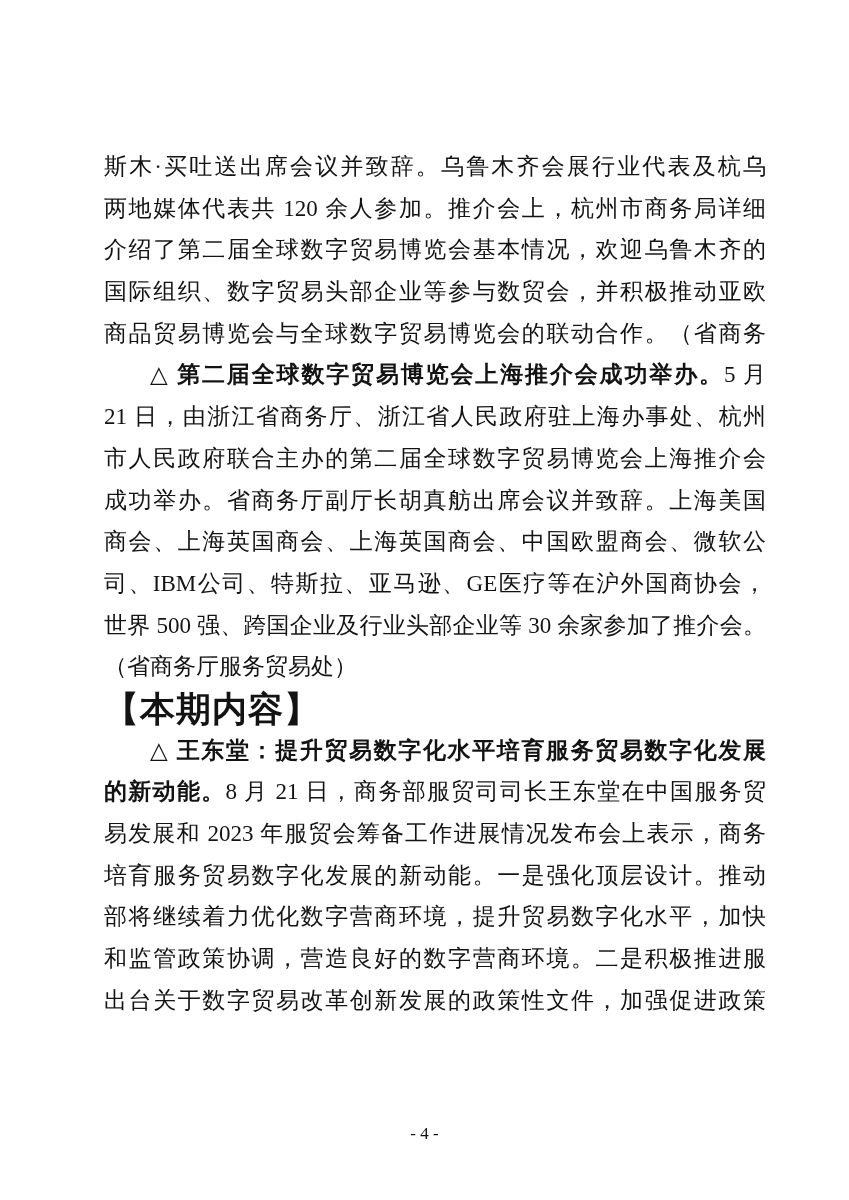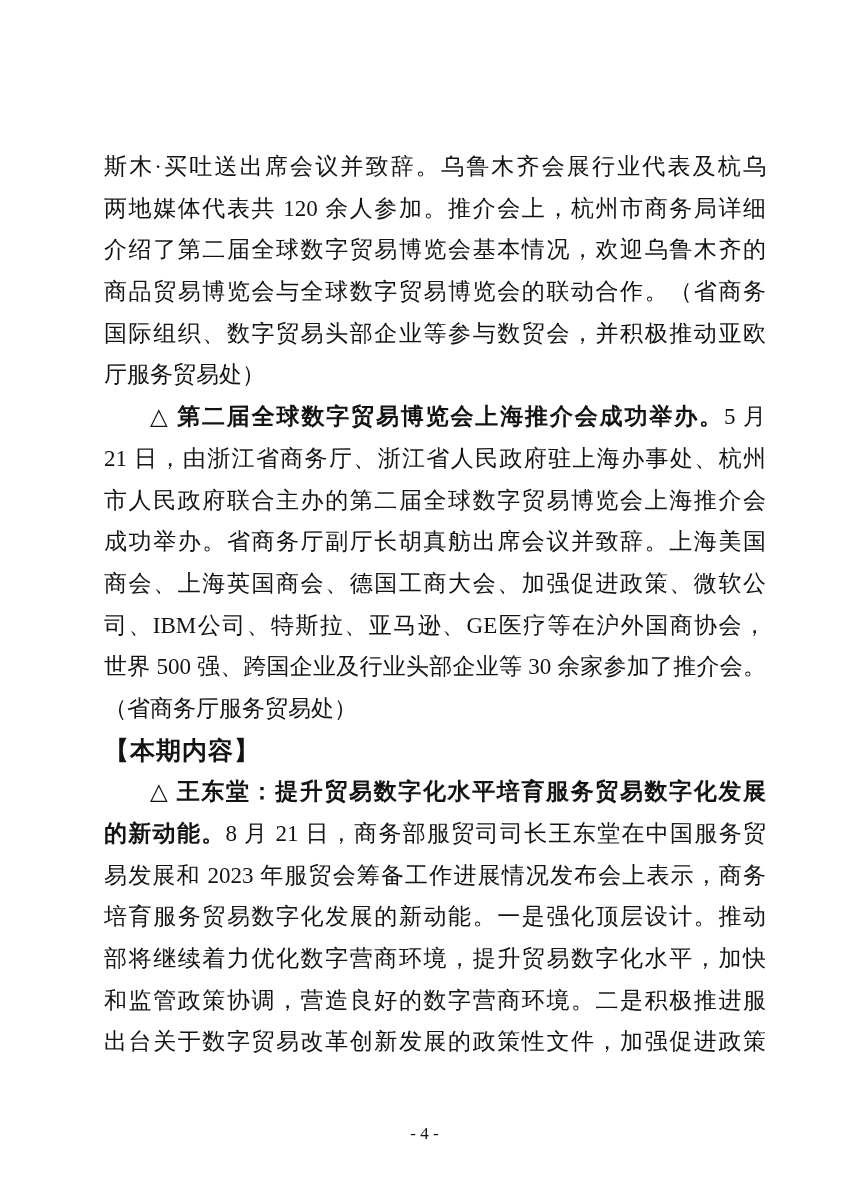--- a/index.html
+++ b/index.html
@@ -32,21 +32,21 @@
   }
   .line.last {
     text-align-last: left;
   }
   .line.indent {
     text-indent: 2em;
   }
   .line.section {
     font-family: "Liberation Sans", "DejaVu Sans", sans-serif;
     font-weight: 700;
-    font-size: 25px;
+    font-size: 35px;
     text-align-last: left;
     letter-spacing: 1px;
   }
   .seg-b {
     font-weight: 700;
   }
   .footer {
     position: absolute;
     top: 1124px;
     left: 0;
@@ -58,28 +58,27 @@
   }
 </style>
 </head>
 <body>
 
 <div class="page">
   <div class="doc" id="doc-body">
       <div class="line"><span class="seg">斯木·买吐送出席会议并致辞。乌鲁木齐会展行业代表及杭乌</span></div>
       <div class="line"><span class="seg">两地媒体代表共 120 余人参加。推介会上，杭州市商务局详细</span></div>
       <div class="line"><span class="seg">介绍了第二届全球数字贸易博览会基本情况，欢迎乌鲁木齐的</span></div>
+      <div class="line"><span class="seg">国际组织、数字贸易头部企业等参与数贸会，并积极推动亚欧</span></div>
       <div class="line"><span class="seg">商品贸易博览会与全球数字贸易博览会的联动合作。（省商务</span></div>
-      <div class="line"><span class="seg">国际组织、数字贸易头部企业等参与数贸会，并积极推动亚欧</span></div>
-      <div class="line last"><span class="seg">厅服务贸易处）</span></div>
       <div class="line indent"><span class="seg-b">△ 第二届全球数字贸易博览会上海推介会成功举办。</span><span class="seg">5 月</span></div>
       <div class="line"><span class="seg">21 日，由浙江省商务厅、浙江省人民政府驻上海办事处、杭州</span></div>
       <div class="line"><span class="seg">市人民政府联合主办的第二届全球数字贸易博览会上海推介会</span></div>
       <div class="line"><span class="seg">成功举办。省商务厅副厅长胡真舫出席会议并致辞。上海美国</span></div>
-      <div class="line"><span class="seg">商会、上海英国商会、德国工商大会、加强促进政策、微软公</span></div>
+      <div class="line"><span class="seg">商会、上海英国商会、上海英国商会、中国欧盟商会、微软公</span></div>
       <div class="line"><span class="seg">司、IBM公司、特斯拉、亚马逊、GE医疗等在沪外国商协会，</span></div>
       <div class="line"><span class="seg">世界 500 强、跨国企业及行业头部企业等 30 余家参加了推介会。</span></div>
       <div class="line last"><span class="seg">（省商务厅服务贸易处）</span></div>
       <div class="line section last"><span class="seg-b">【本期内容】</span></div>
       <div class="line indent"><span class="seg-b">△ 王东堂：提升贸易数字化水平培育服务贸易数字化发展</span></div>
       <div class="line"><span class="seg-b">的新动能。</span><span class="seg">8 月 21 日，商务部服贸司司长王东堂在中国服务贸</span></div>
       <div class="line"><span class="seg">易发展和 2023 年服贸会筹备工作进展情况发布会上表示，商务</span></div>
       <div class="line"><span class="seg">培育服务贸易数字化发展的新动能。一是强化顶层设计。推动</span></div>
       <div class="line"><span class="seg">部将继续着力优化数字营商环境，提升贸易数字化水平，加快</span></div>
       <div class="line"><span class="seg">和监管政策协调，营造良好的数字营商环境。二是积极推进服</span></div>

